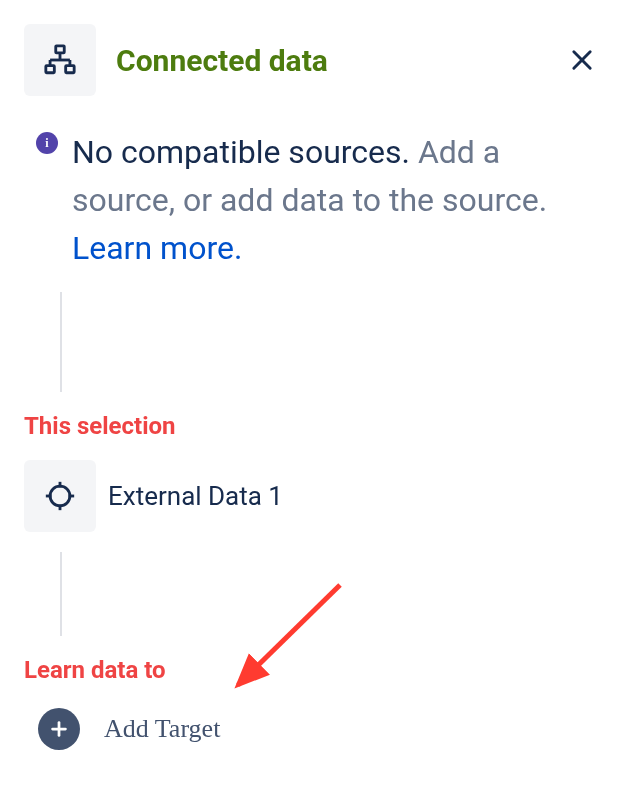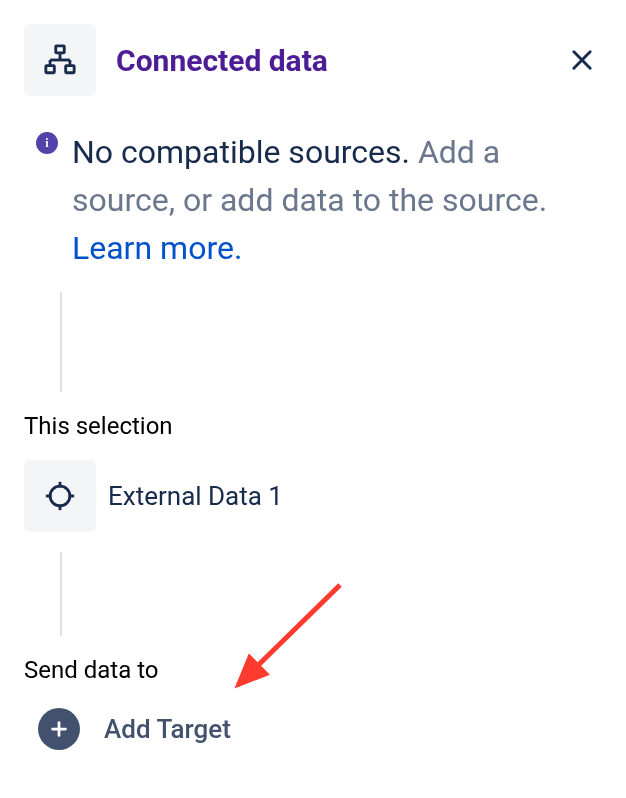--- a/index.html
+++ b/index.html
@@ -32,21 +32,21 @@
       height: 72px;
       background: #f4f5f7;
       border-radius: 6px;
       display: flex;
       align-items: center;
       justify-content: center;
     }
     .panel-title {
       font-size: 30px;
       font-weight: 700;
-      color: #4c1d95;
+      color: #4d7c0f;
     }
     .close-btn {
       width: 40px;
       height: 40px;
       display: flex;
       align-items: center;
       justify-content: center;
       cursor: pointer;
       color: #172b4d;
     }
@@ -98,22 +98,22 @@
     .connector-line-short {
       width: 2px;
       height: 84px;
       background: #dfe1e6;
       margin-left: 36px;
       margin-top: 20px;
       margin-bottom: 20px;
     }
     .section-label {
       font-size: 24px;
-      font-weight: 400;
-      color: #000000;
+      font-weight: 700;
+      color: #ef4444;
       margin-bottom: 20px;
     }
     .selection-row {
       display: flex;
       align-items: center;
       gap: 12px;
     }
     .selection-icon-box {
       width: 72px;
       height: 72px;
@@ -141,20 +141,21 @@
       background: #42526e;
       border-radius: 50%;
       display: flex;
       align-items: center;
       justify-content: center;
     }
     .add-target-text {
       font-size: 26px;
       color: #42526e;
       font-weight: 500;
+      font-family: Liberation Serif, serif;
     }
     .arrow-annotation {
       position: absolute;
       left: 220px;
       top: 575px;
       pointer-events: none;
     }
   </style>
 </head>
 <body>
@@ -203,21 +204,21 @@
       <line x1="12" y1="18" x2="12" y2="22"></line>
       <line x1="2" y1="12" x2="6" y2="12"></line>
       <line x1="18" y1="12" x2="22" y2="12"></line>
     </svg>
   </div>
   <div class="selection-text">External Data 1</div>
 </div>
 
 <div class="connector-line-short"></div>
 
-<div class="section-label">Send data to</div>
+<div class="section-label">Learn data to</div>
 
 <div class="add-target-row">
   <div class="plus-circle">
     <svg width="22" height="22" viewBox="0 0 24 24" fill="none" stroke="#ffffff" stroke-width="3" stroke-linecap="round">
       <line x1="12" y1="5" x2="12" y2="19"></line>
       <line x1="5" y1="12" x2="19" y2="12"></line>
     </svg>
   </div>
   <div class="add-target-text">Add Target</div>
 </div>

